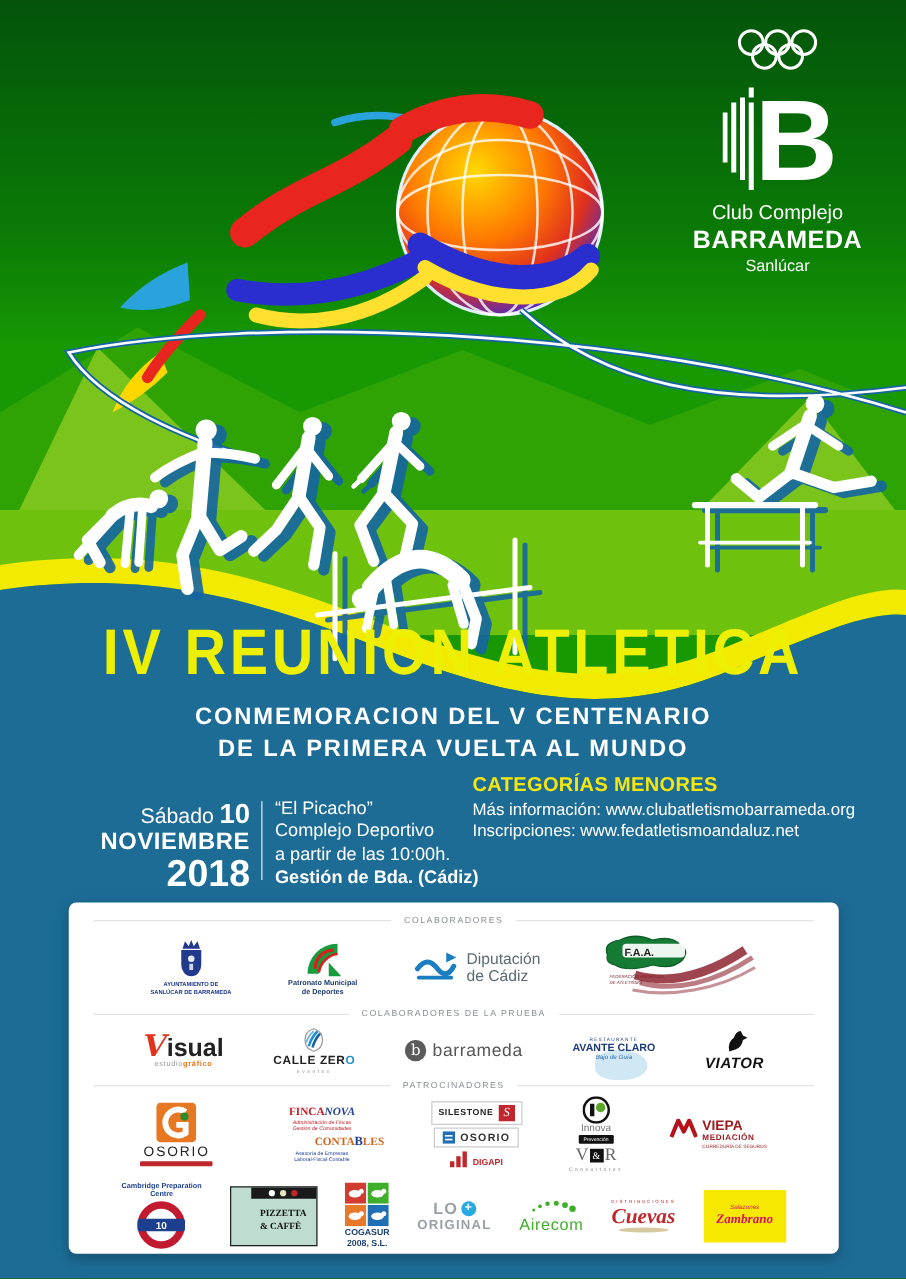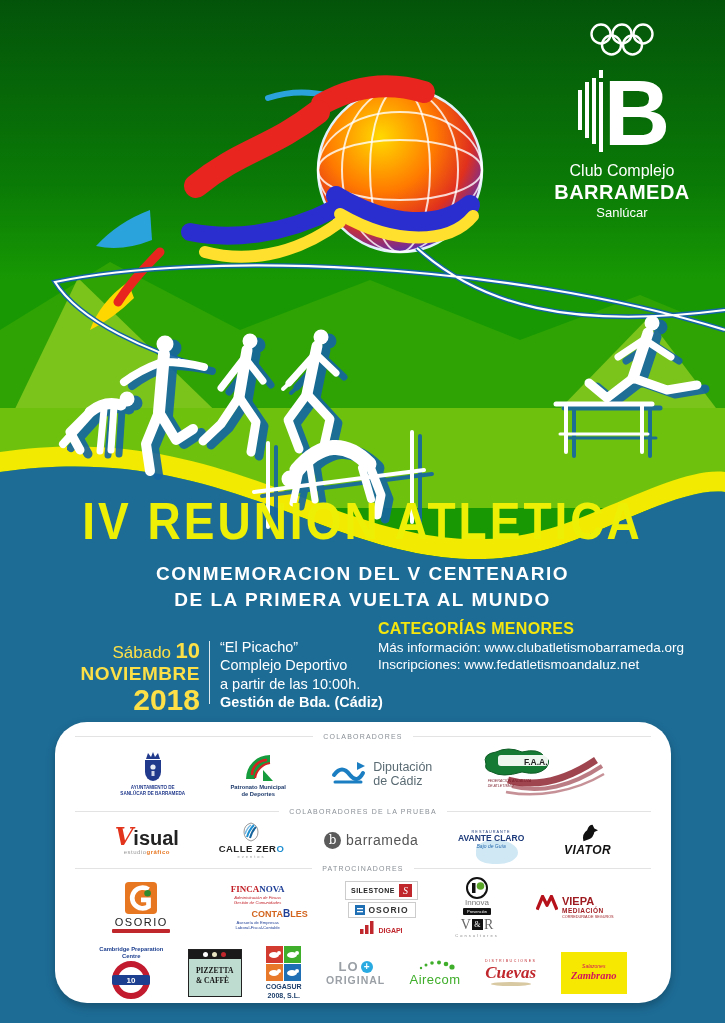--- a/index.html
+++ b/index.html
@@ -18,49 +18,49 @@
   .club .l3{font-size:13px;margin-top:1px;}
 
   
   .title{position:absolute;left:0;top:494px;width:725px;text-align:center;color:#edf005;
          font-size:46px;font-weight:bold;letter-spacing:3px;transform:scaleY(1.12);}
   .sub{position:absolute;left:0;width:725px;text-align:center;color:#fff;font-weight:bold;
        font-size:19px;letter-spacing:1.5px;}
   .sub1{top:563px;} .sub2{top:589px;}
 
   
-  .date{position:absolute;left:72px;top:638px;width:128px;text-align:right;color:#fde047;}
+  .date{position:absolute;left:72px;top:638px;width:128px;text-align:right;color:#ffffff;}
   .date .dn{font-size:17px;} .date .dnum{font-size:22px;font-weight:bold;}
   .date .month{font-size:19px;font-weight:bold;letter-spacing:.5px;line-height:1.1;}
   .date .year{font-size:30px;font-weight:bold;line-height:1.0;}
   .vline{position:absolute;left:209px;top:641px;width:1px;height:63px;background:rgba(255,255,255,.85);}
   .venue{position:absolute;left:220px;top:638px;color:#fff;font-size:14.5px;line-height:1.26;}
   .venue .b{font-weight:bold;}
   .cats{position:absolute;left:378px;top:620px;color:#fff;}
   .cats .h{color:#f5e60e;font-weight:bold;font-size:16px;letter-spacing:.3px;}
   .cats .l{color:#f5e60e;font-weight:bold;font-size:14.5px;margin-top:2px;}
   .cats .w{font-size:13.5px;margin-top:2px;}
 
   
   .card{position:absolute;left:55px;top:722px;width:616px;height:281px;background:#fff;
-        border-radius:32px;box-shadow:0 4px 10px rgba(0,0,0,.25);padding:8px 20px;box-sizing:border-box;}
+        border-radius:6px;box-shadow:0 4px 10px rgba(0,0,0,.25);padding:8px 20px;box-sizing:border-box;}
   .sec{display:flex;align-items:center;gap:10px;margin:3px 0;}
   .sec .line{flex:1;height:1px;background:#e3e3e3;}
   .sec .lab{font-size:7px;color:#8a9096;letter-spacing:1.2px;white-space:nowrap;}
   .row{display:flex;justify-content:space-evenly;align-items:center;}
   .lg{display:flex;flex-direction:column;align-items:center;text-align:center;}
   .r1{height:62px;} .r2{height:44px;} .r3{height:64px;} .r4{height:62px;margin-top:3px;}
 
   .navy{color:#223a8c;}
   .ayto-t{font-size:4.6px;font-weight:bold;line-height:1.3;margin-top:2px;}
   .patr-t{font-size:5.8px;font-weight:bold;line-height:1.25;margin-top:2px;color:#1d3a6b;}
   .dipu{flex-direction:row;gap:6px;align-items:center;}
   .dipu-t{font-size:12.5px;color:#5a6b73;text-align:left;line-height:1.15;}
   .faa-wrap{position:relative;width:128px;height:56px;}
-  .faa-txt{position:absolute;left:22px;top:11px;width:48px;text-align:right;
+  .faa-txt{position:absolute;left:22px;top:11px;width:48px;text-align:left;
            font-size:8.5px;font-weight:bold;color:#222;}
   .faa-sub{position:absolute;left:10px;top:33px;font-size:3.6px;color:#7a1f2b;font-style:italic;line-height:1.3;text-align:left;}
 
   .visual-line{font-size:20px;font-weight:bold;color:#222;line-height:1;}
   .visual-line .v{font-family:"DejaVu Serif",serif;font-style:italic;color:#e2341d;font-size:24px;}
   .visual-sub{font-size:6px;color:#9a9a9a;letter-spacing:.5px;}
   .visual-sub b{color:#e87722;}
   .cz-name{font-size:9.5px;font-weight:bold;color:#222;letter-spacing:.5px;margin-top:1px;}
   .cz-name .o{color:#1f8fd0;}
   .cz-sub{font-size:4px;color:#999;letter-spacing:2px;}
@@ -74,24 +74,24 @@
   .avc span{position:relative;z-index:1;}
   .avc .t{font-size:3.8px;color:#1d3a7a;letter-spacing:1px;}
   .avc .n{font-size:8.5px;font-weight:bold;color:#1d3a7a;}
   .avc .s{font-size:5px;color:#2b6cb0;font-style:italic;}
   .viator-n{font-size:12px;font-weight:bold;font-style:italic;color:#111;letter-spacing:.5px;}
 
   .oso-n{font-size:11px;font-weight:normal;color:#222;letter-spacing:1.5px;margin-top:2px;}
   .oso-bar{width:58px;height:4px;background:#c0272d;margin-top:1px;border-radius:1px;}
   .fn{line-height:1.2;}
   .fn .n{font-family:"Liberation Serif",serif;font-weight:bold;font-size:9px;}
-  .fn .p1{color:#c22027;} .fn .p2{color:#1f3f97;}
+  .fn .p1{color:#c22027;} .fn .p2{color:#1f3f97;font-style:italic;}
   .fn .s{font-size:4.2px;color:#c22027;font-style:italic;}
   .cb{line-height:1.2;margin-top:3px;}
-  .cb .n{font-family:Liberation Sans, sans-serif;font-weight:bold;font-size:9px;color:#d2641e;margin-left:44px;}
+  .cb .n{font-family:Liberation Serif, serif;font-weight:bold;font-size:9px;color:#d2641e;margin-left:44px;}
   .cb .b{color:#1f3f97;font-size:10px;}
   .cb .s{font-size:4.2px;color:#1f3f97;}
   .silbox{display:flex;align-items:center;gap:4px;border:1px solid #ccc;padding:2px 5px;background:#fff;}
   .sil-n{font-size:7px;font-weight:bold;color:#222;letter-spacing:.5px;}
   .sil-s{width:13px;height:13px;background:#c0272d;color:#fff;font-family:"Liberation Serif",serif;
          font-style:italic;font-size:10px;line-height:13px;text-align:center;}
   .dekbox{display:flex;align-items:center;gap:4px;border:1px solid #ccc;padding:2px 6px;margin-top:2px;background:#fff;}
   .dek-n{font-size:8.5px;font-weight:bold;color:#333;letter-spacing:1px;}
   .dig{display:flex;align-items:flex-end;gap:2px;margin-top:3px;}
   .dig-n{font-size:7px;font-weight:bold;color:#c0272d;}
@@ -102,21 +102,21 @@
   .vyr .sq{width:11px;height:11px;background:#111;color:#fff;font-size:8px;line-height:11px;text-align:center;}
   .vyr-sub{font-size:4px;color:#888;letter-spacing:2px;}
   .viepa{flex-direction:row;gap:4px;align-items:flex-start;}
   .viepa-t{line-height:1.1;text-align:left;}
   .viepa-t .n{font-size:11px;font-weight:bold;color:#9e1b20;}
   .viepa-t .m{font-size:6.5px;font-weight:bold;color:#9e1b20;letter-spacing:.5px;}
   .viepa-t .s{font-size:3.8px;color:#9e1b20;margin-top:1px;}
 
   .camb-t{font-size:5.8px;font-weight:bold;color:#1d3f8f;line-height:1.25;}
   .pizz{width:52px;height:46px;background:#bfdcd0;border:1px solid #222;display:flex;
-        flex-direction:column;align-items:center;}
+        flex-direction:column;align-items:center;padding-left:16px;}
   .pizz-bar{width:100%;height:9px;background:#1a1a1a;display:flex;align-items:center;
             justify-content:center;gap:4px;}
   .pizz-bar i{width:5px;height:5px;border-radius:50%;display:block;}
   .pizz-t{font-family:"Liberation Serif",serif;font-weight:bold;font-size:7.5px;color:#111;
           line-height:1.3;margin-top:7px;}
   .coga-grid{display:grid;grid-template-columns:17px 17px;grid-gap:1px;}
   .coga-t{font-size:7px;font-weight:bold;color:#1d3f6b;line-height:1.2;margin-top:2px;}
   .loor{line-height:1;}
   .loor .top{display:flex;align-items:center;gap:2px;justify-content:center;}
   .loor .lo{font-size:13px;font-weight:bold;color:#9aa0a6;letter-spacing:1px;}

